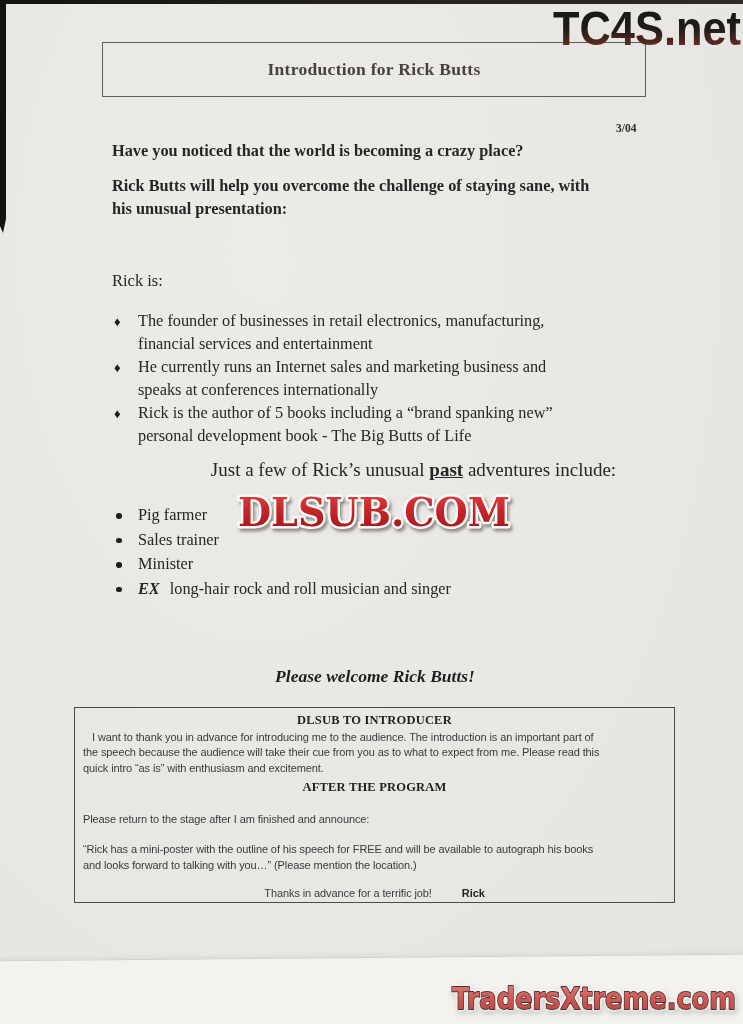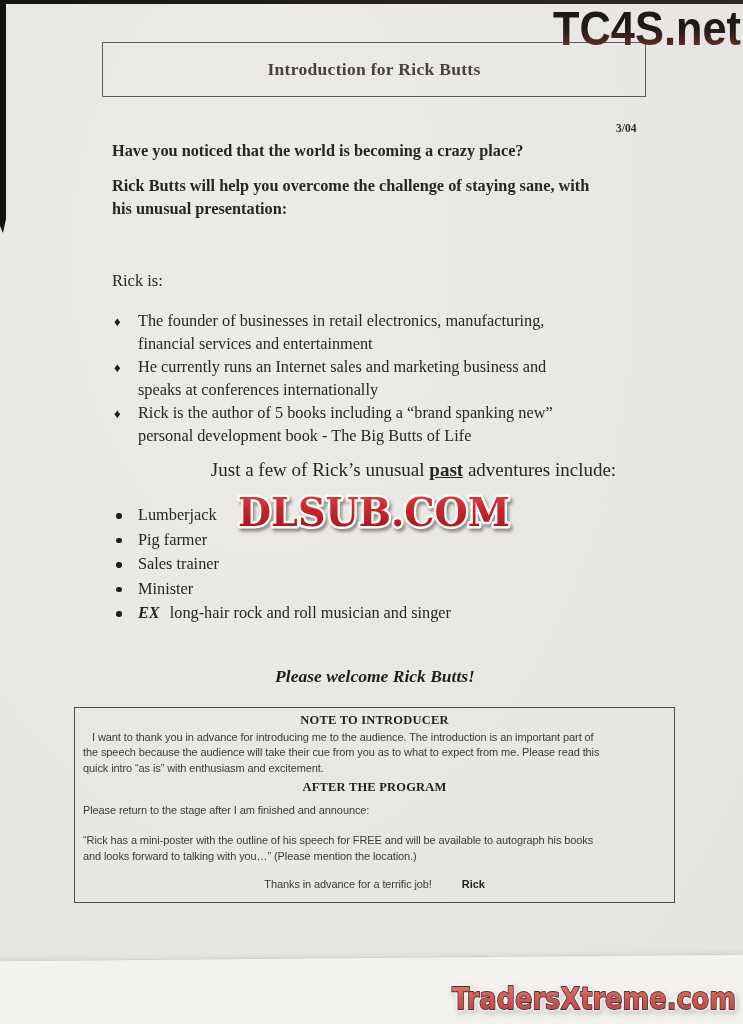--- a/index.html
+++ b/index.html
@@ -39,21 +39,21 @@
   .note-box{
     position:absolute;left:74px;top:707px;width:601px;height:196px;box-sizing:border-box;
     border:1.5px solid #4e4c49;padding:5px 8px 0 8px;
     font-family:"Liberation Sans", sans-serif;font-size:11px;line-height:15.5px;color:#3a3a3c;letter-spacing:-0.1px;
   }
   .note-title, .note-after-title{
     text-align:center;font-family:"Liberation Serif", serif;font-weight:bold;font-size:12.5px;color:#1f1f1f;letter-spacing:.2px;
   }
   .note-body{white-space:pre-line;text-indent:9px;margin-top:1px;}
   .note-after-title{margin-top:4px;}
-  .note-after-line{margin-top:7px;}
+  .note-after-line{margin-top:16px;}
   .note-quote{white-space:pre-line;margin-top:15px;}
   .note-thanks{margin-top:13px;text-align:center;}
   .note-sig{font-weight:bold;margin-left:30px;color:#222;}
   .paper-bottom{
     position:absolute;left:-15px;top:957px;width:780px;height:90px;background:#f3f2ee;
     border-top:1px solid #d2d0cb;transform:rotate(-0.5deg);box-shadow:0 -2px 4px rgba(0,0,0,0.05);
   }
   .wm-dlsub{position:absolute;left:228px;top:485px;z-index:5;}
   .wm-traders{position:absolute;left:446px;top:975px;z-index:7;}
 </style>
@@ -109,24 +109,20 @@
     </li>
   </ul>
 
   <div class="adv-lead">
     <span>Just a few of Rick’s unusual </span><span class="em">past</span><span> adventures include:</span>
   </div>
 
   <ul class="plain round-list">
     <li>
       <span class="dot"></span>
-      <span class="li-text">Lumberjack</span>
-    </li>
-    <li>
-      <span class="dot"></span>
       <span class="li-text">Pig farmer</span>
     </li>
     <li>
       <span class="dot"></span>
       <span class="li-text">Sales trainer</span>
     </li>
     <li>
       <span class="dot"></span>
       <span class="li-text">Minister</span>
     </li>
@@ -143,21 +139,21 @@
         <stop offset="0.45" stop-color="#c7262b"></stop>
         <stop offset="1" stop-color="#9d1317"></stop>
       </linearGradient>
     </defs>
     <text x="146" y="41" text-anchor="middle" textLength="272" lengthAdjust="spacingAndGlyphs" font-family="'DejaVu Serif', serif" font-size="40" font-weight="bold" fill="url(#gradDL)" stroke="#fbfaf7" stroke-width="5" stroke-linejoin="round" paint-order="stroke" style="filter:drop-shadow(2px 3px 1.5px rgba(110,105,100,0.7));">DLSUB.COM</text>
   </svg>
 
   <div class="welcome">Please welcome Rick Butts!</div>
 
   <div class="note-box">
-    <div class="note-title">NOTE TO INTRODUCER</div>
+    <div class="note-title">DLSUB TO INTRODUCER</div>
     <div class="note-body">I want to thank you in advance for introducing me to the audience. The introduction is an important part of
 the speech because the audience will take their cue from you as to what to expect from me. Please read this
 quick intro “as is” with enthusiasm and excitement.</div>
     <div class="note-after-title">AFTER THE PROGRAM</div>
     <div class="note-after-line">Please return to the stage after I am finished and announce:</div>
     <div class="note-quote">“Rick has a mini-poster with the outline of his speech for FREE and will be available to autograph his books
 and looks forward to talking with you…” (Please mention the location.)</div>
     <div class="note-thanks">
       <span>Thanks in advance for a terrific job!</span><span class="note-sig">Rick</span>
     </div>

